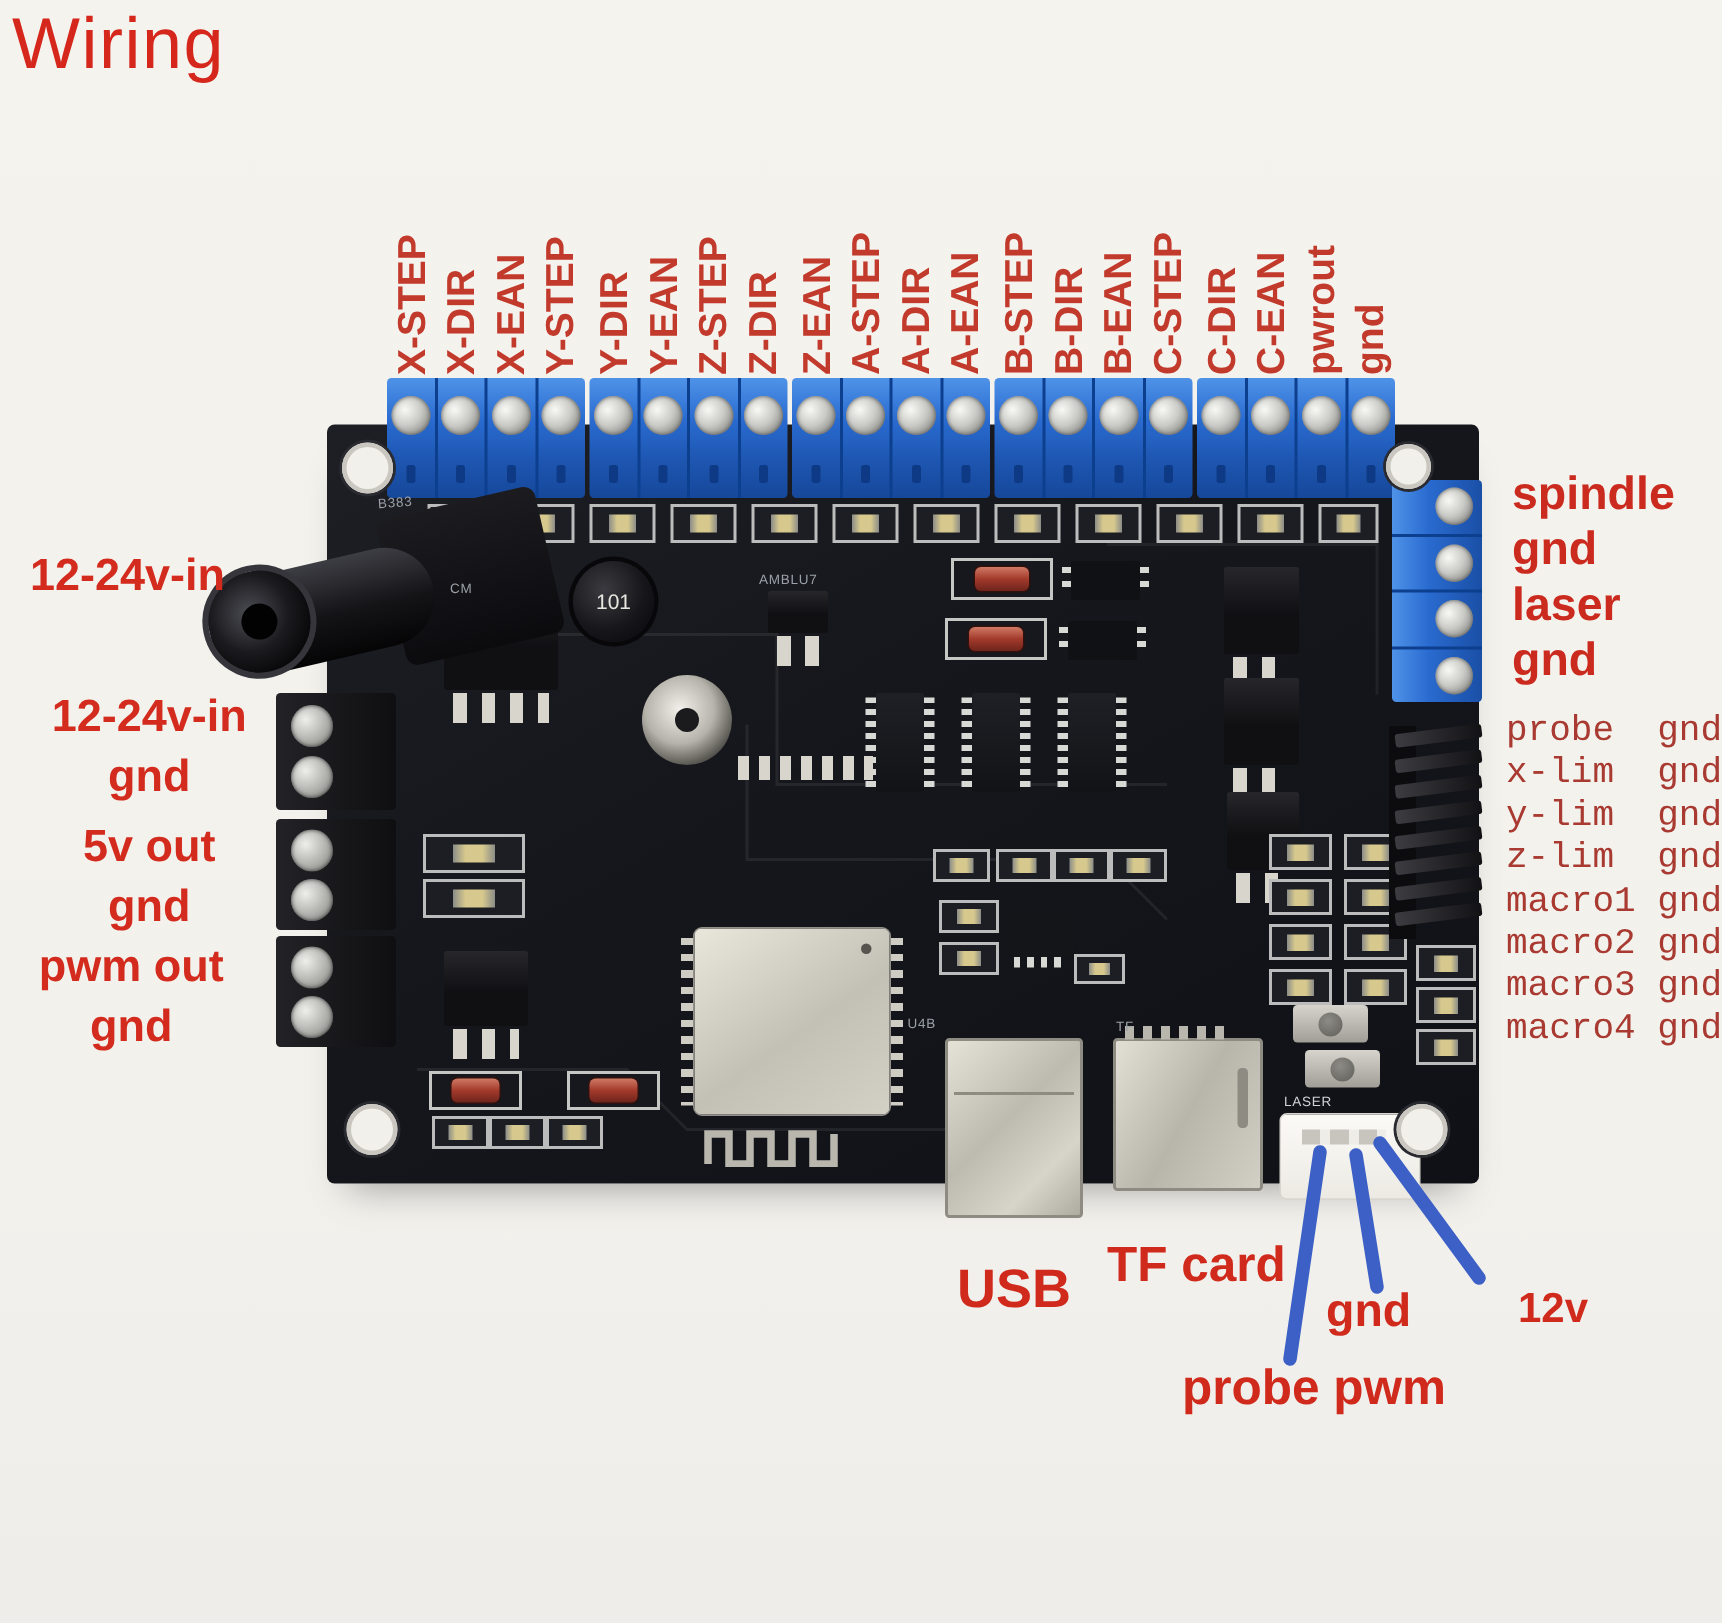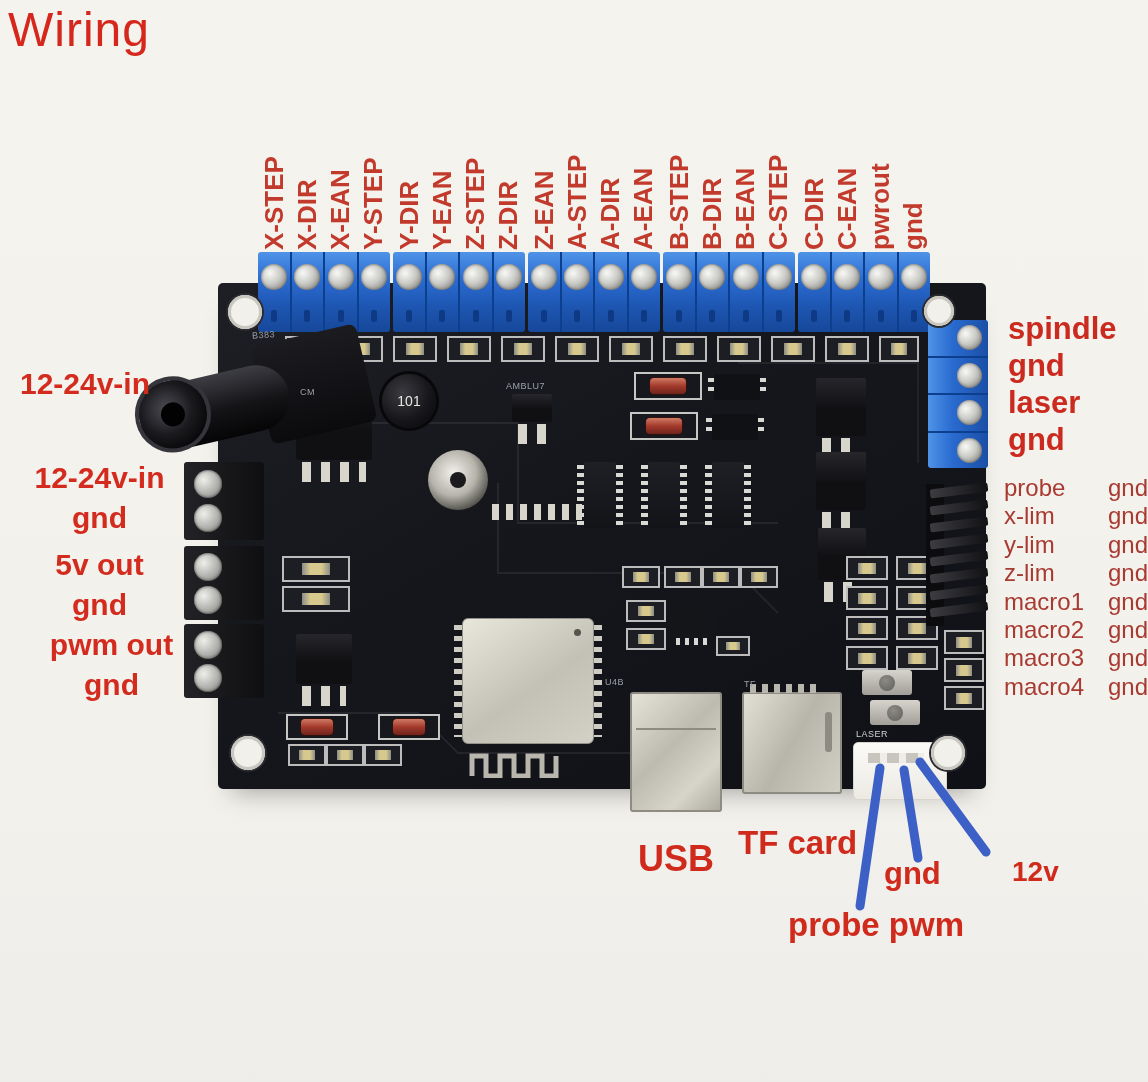--- a/index.html
+++ b/index.html
@@ -4,21 +4,21 @@
 <style>
   html,body{margin:0;padding:0;background:#f4f2ed;}
   #stage{position:relative;width:1148px;height:1082px;background:linear-gradient(180deg,#f5f3ee 0%,#f3f1ec 70%,#efedea 100%);overflow:hidden;font-family:"Liberation Sans",sans-serif;}
   .abs{position:absolute;}
   
   .title{left:8px;top:2px;font-size:48px;font-weight:normal;color:#d5271c;letter-spacing:1px;z-index:60;}
   .pinlabel{top:42px;height:208px;width:30px;writing-mode:vertical-rl;transform:rotate(180deg);
             font-size:26px;line-height:30px;font-weight:600;color:#c23a2c;z-index:60;white-space:nowrap;}
   .llabel{font-size:30px;font-weight:bold;color:#d32c1e;text-align:center;line-height:40px;z-index:60;}
   .rprimary{left:1008px;top:310px;font-size:31px;font-weight:bold;color:#cb2a1e;line-height:37px;z-index:60;}
-  .rsecondary{left:1004px;top:474px;width:144px;font-size:24px;color:#a93a31;line-height:28.4px;z-index:60;}
+  .rsecondary{left:1004px;top:474px;width:144px;font-size:24px;color:#a93a31;line-height:28.4px;z-index:60;font-family:Liberation Mono, monospace;}
   .rsecondary .row{display:flex;justify-content:space-between;}
   .blabel{font-weight:bold;color:#d02a1c;z-index:60;}
   .watermark{left:396px;top:506px;font-size:54px;font-weight:bold;letter-spacing:3px;color:#6b63c6;opacity:.72;z-index:40;}
   .silk{color:#9aa0a8;font-size:9px;z-index:14;letter-spacing:.5px;}
   
   .board{left:218px;top:283px;width:768px;height:506px;border-radius:5px;z-index:1;
          background:linear-gradient(150deg,#1e1f25 0%,#16171c 40%,#101116 100%);
          box-shadow:0 16px 24px -14px rgba(0,0,0,.35);}
   .hole{border-radius:50%;background:#f2f0ea;box-shadow:inset 0 0 0 3px #c9c7c0,0 0 0 2px #2a2b30;z-index:13;}
   
@@ -233,21 +233,21 @@
 
   <div class="abs llabel" style="left:0px;top:364px;width:170px;">12-24v-in</div>
   <div class="abs llabel" style="left:12px;top:458px;width:175px;">
     <div>12-24v-in</div>
     <div>gnd</div>
   </div>
   <div class="abs llabel" style="left:12px;top:545px;width:175px;">
     <div>5v out</div>
     <div>gnd</div>
   </div>
-  <div class="abs llabel" style="left:24px;top:625px;width:175px;">
+  <div class="abs llabel" style="left:0;top:625px;width:175px;">
     <div>pwm out</div>
     <div>gnd</div>
   </div>
 
   <div class="abs lterm" style="top:462px;height:78px;">
       <i style="top:8px;"></i>
       <i style="top:42px;"></i>
     </div>
   <div class="abs lterm" style="top:546px;height:74px;">
       <i style="top:7px;"></i>

